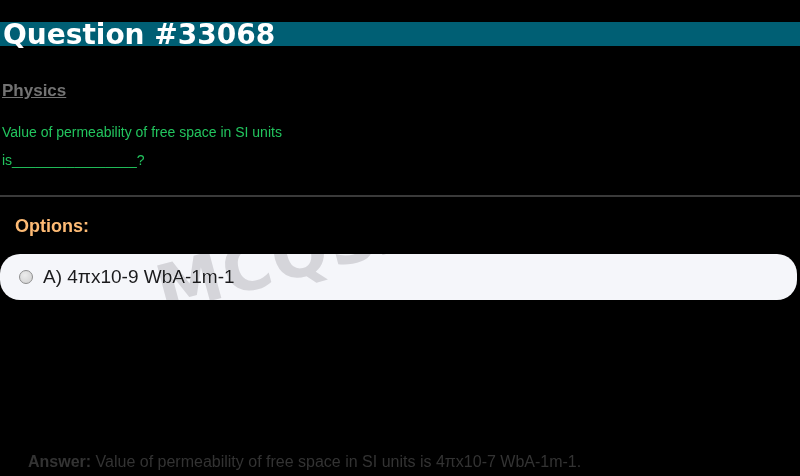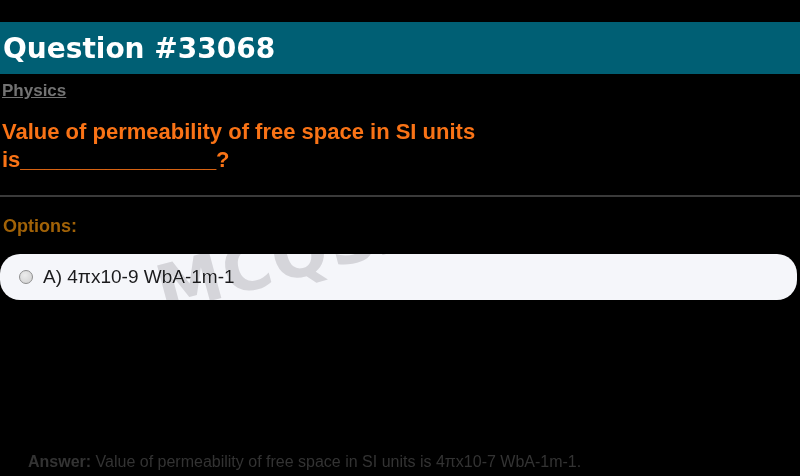--- a/index.html
+++ b/index.html
@@ -4,21 +4,21 @@
 <style>
   html,body{margin:0;padding:0;}
   body{
     width:800px;height:476px;
     background:#000;
     position:relative;
     overflow:hidden;
     font-family:"Liberation Sans", sans-serif;
   }
   .header-bar{
-    position:absolute;top:22px;left:0;width:800px;height:52px;
+    position:absolute;top:22px;left:0;width:800px;height:24px;
     background:#005f74;
     display:flex;align-items:center;
   }
   .header-title{
     color:#ffffff;
     font-family:"DejaVu Sans", sans-serif;
     font-weight:700;
     font-size:28px;
     padding-left:3px;
     letter-spacing:0px;
@@ -26,32 +26,32 @@
   }
   .category-link{
     position:absolute;top:81px;left:2px;
     color:#737373;
     font-size:17px;font-weight:700;
     text-decoration:underline;
     cursor:pointer;
   }
   .question-text{
     position:absolute;top:118px;left:2px;width:640px;
-    color:#f97316;
-    font-weight:700;
-    font-size:22px;
+    color:#22c55e;
+    font-weight:400;
+    font-size:14px;
     line-height:28px;
   }
   .divider{
     position:absolute;top:195px;left:0;width:800px;height:2px;
     background:#3a3a3a;
   }
   .options-label{
-    position:absolute;top:216px;left:3px;
-    color:#a16207;
+    position:absolute;top:216px;left:15px;
+    color:#fdba74;
     font-weight:700;
     font-size:18px;
   }
   .options-list{
     position:absolute;top:254px;left:0;width:797px;
   }
   .option-card{
     height:46px;
     margin-bottom:4px;
     background:#f5f6fa;

